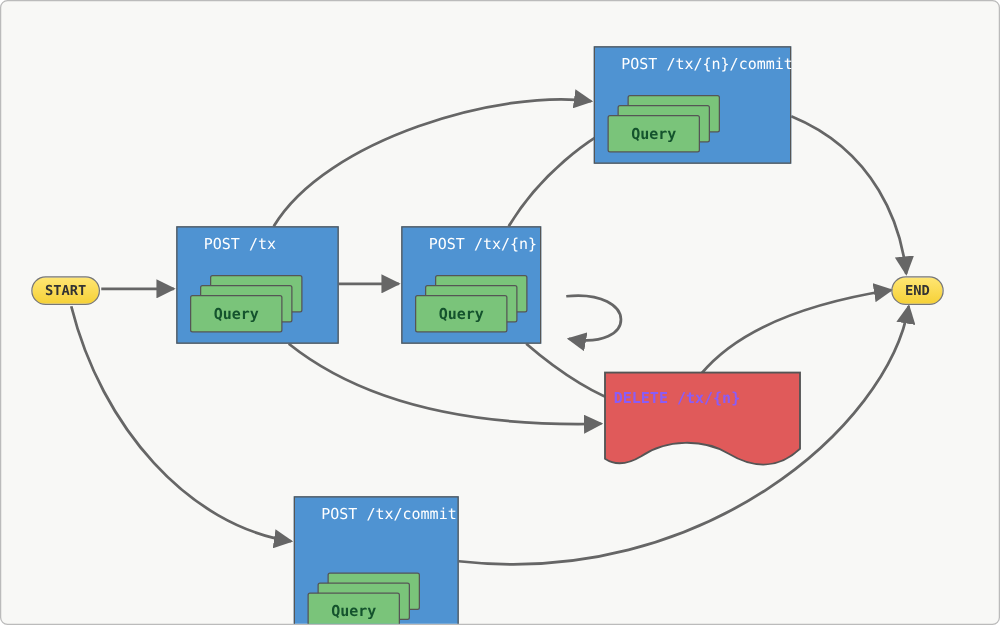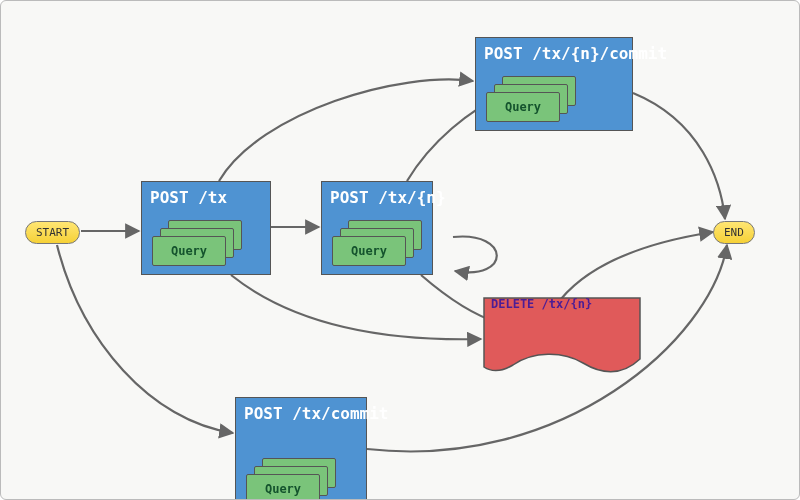--- a/index.html
+++ b/index.html
@@ -28,38 +28,38 @@
     pointer-events: none;
   }
   
   .ctrl {
     position: absolute;
     padding: 4px 10px;
     background: linear-gradient(#ffe673, #f6d137);
     border: 1.5px solid #777;
     border-radius: 12px;
     font-size: 11px;
-    font-weight: normal;
+    font-weight: bold;
     color: #333;
     text-align: center;
   }
   
   .ep {
     position: absolute;
     background: #4f93d2;
     border: 1.5px solid #555;
     box-sizing: border-box;
   }
   .ep .title {
     position: absolute;
     top: 6px;
-    left: 8px;
-    font-size: 16px;
+    left: 21px;
+    font-size: 12px;
     color: #fff;
-    font-weight: bold;
+    font-weight: normal;
     white-space: nowrap;
   }
   
   .qstack {
     position: absolute;
     left: 10px;
     bottom: 8px;
     width: 92px;
     height: 46px;
   }
@@ -162,21 +162,21 @@
     </div>
   </div>
 
   <div style="position:absolute; left:482px; top:296px; width:158px; height:82px;">
     <svg width="158" height="82" style="position:absolute;left:0;top:0;">
       <path d="M1 1 H157 V62
                C 140 78, 120 78, 100 66
                C 80 54, 50 54, 30 68
                C 20 74, 10 76, 1 70 Z" fill="#e05a5a" stroke="#555" stroke-width="1.5"></path>
     </svg>
-    <div class="title" style="color:#4c1d95; position:absolute; top:0; left:8px; font-size:12px; font-weight:bold;">DELETE /tx/{n}</div>
+    <div class="title" style="color:#8b5cf6; position:absolute; top:14px; left:8px; font-size:12px; font-weight:bold;">DELETE /tx/{n}</div>
   </div>
 
   <div class="ep" style="left:234px; top:396px; width:132px; height:116px;">
     <div class="title">POST /tx/commit</div>
     <div class="qstack">
       <div class="qcard c1"></div>
       <div class="qcard c2"></div>
       <div class="qcard c3 top">
         <span>Query</span>
       </div>

